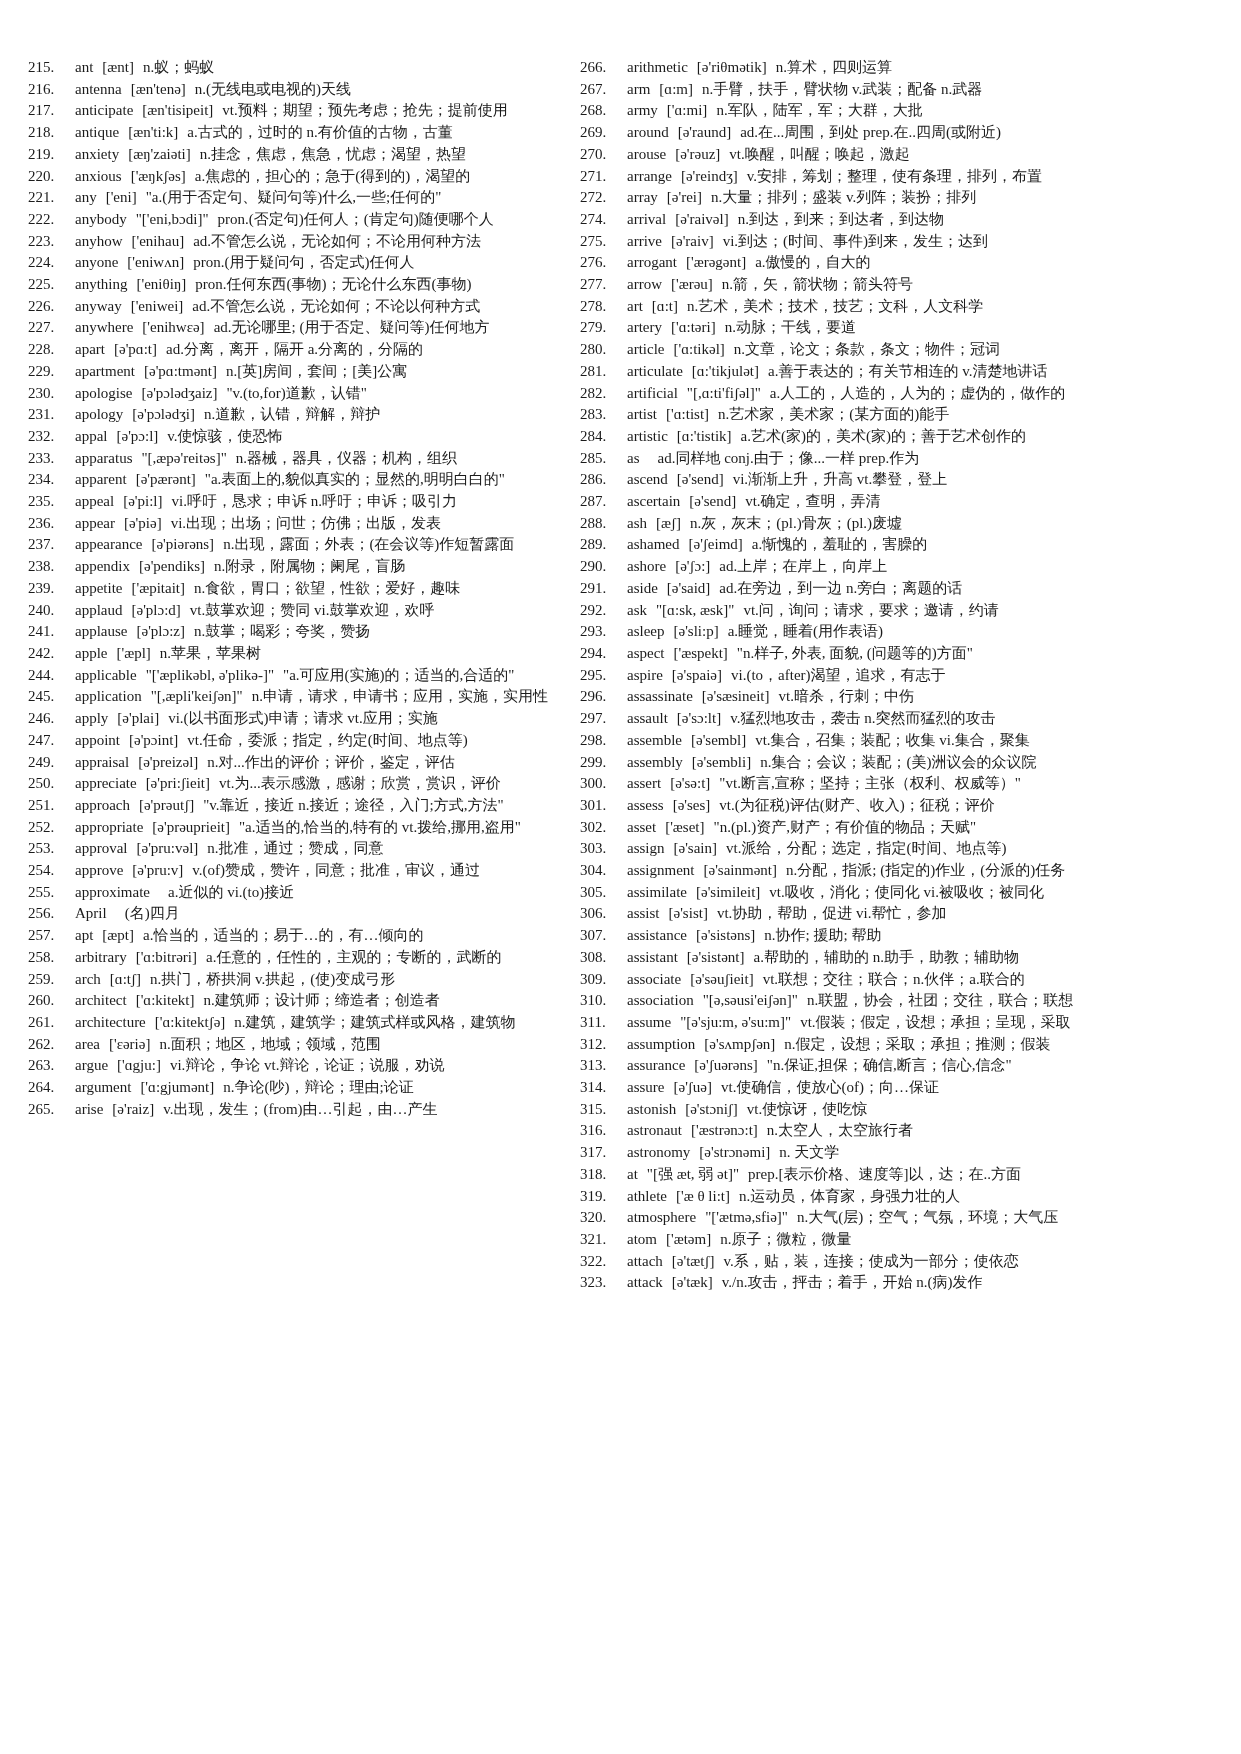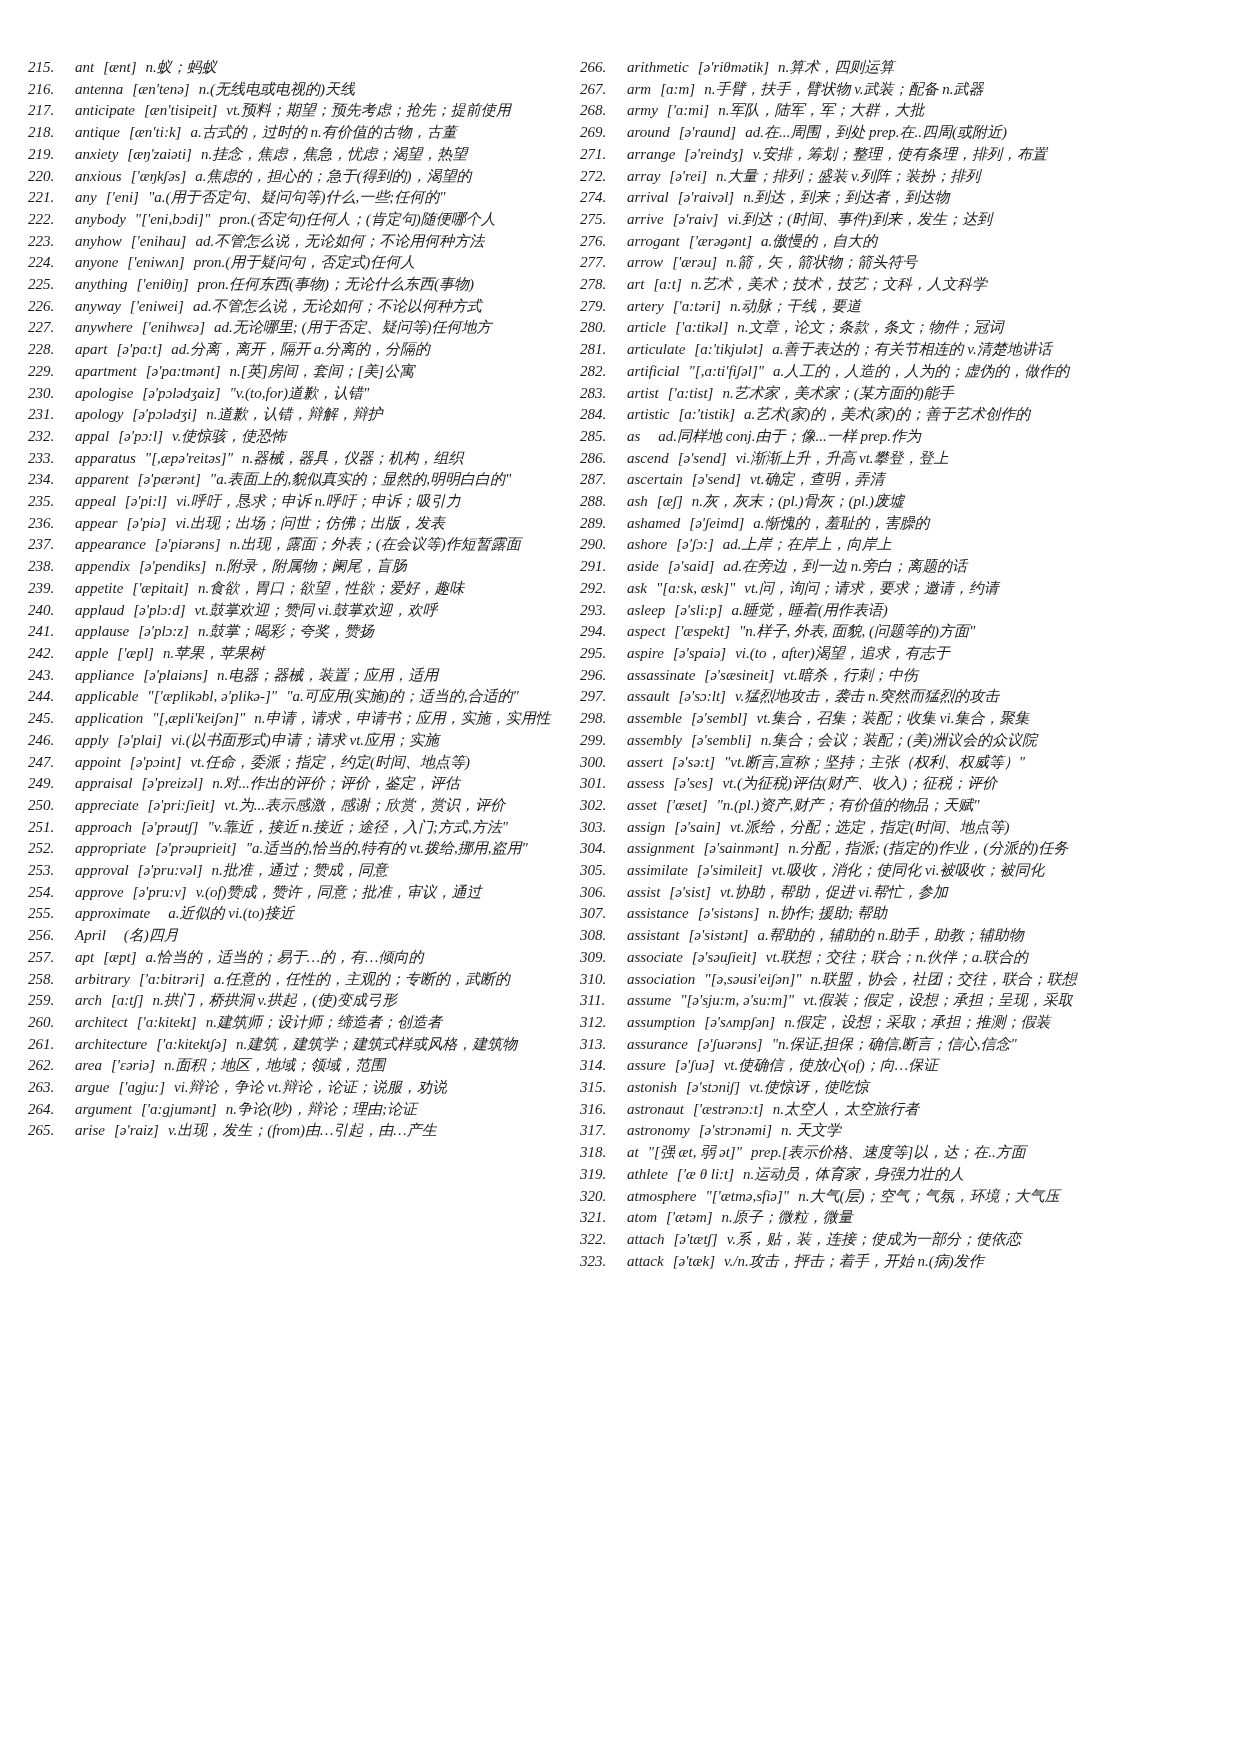--- a/index.html
+++ b/index.html
@@ -1,19 +1,19 @@
 <!DOCTYPE html>
 <html><head>
 <meta charset="utf-8">
 <style>
   html,body { margin:0; padding:0; background:#e8e8e8; }
   .page {
     width:1241px; height:1754px; background:#ffffff;
     box-sizing:border-box; padding:57px 0 0 28px;
-    overflow:hidden; position:relative; margin:0 auto;font-style:italic;
+    overflow:hidden; position:relative; margin:0 auto;
   }
   .cols { display:flex; gap:15px; }
   .col { width:537px; flex:none; }
   .entry {
     font-family:"Liberation Serif","DejaVu Serif",serif;
     font-size:15px; line-height:21.7px; color:#1b1b1b;
     position:relative; padding-left:47px;
     word-break:break-word;
   }
   .entry .num { position:absolute; left:0; top:0; white-space:nowrap; }
@@ -131,23 +131,20 @@
   </div>
 
   <div class="entry">
     <span class="num">241.</span><span class="w">applause</span><span class="p">[ə'plɔ:z]</span><span class="d">n.鼓掌；喝彩；夸奖，赞扬</span>
   </div>
 
   <div class="entry">
     <span class="num">242.</span><span class="w">apple</span><span class="p">['æpl]</span><span class="d">n.苹果，苹果树</span>
   </div>
 
-  <div class="entry">
-    <span class="num">243.</span><span class="w">appliance</span><span class="p">[ə'plaiəns]</span><span class="d">n.电器；器械，装置；应用，适用</span>
-  </div>
 
   <div class="entry">
     <span class="num">244.</span><span class="w">applicable</span><span class="p">"['æplikəbl, ə'plikə-]"</span><span class="d">"a.可应用(实施)的；适当的,合适的"</span>
   </div>
 
   <div class="entry">
     <span class="num">245.</span><span class="w">application</span><span class="p">"[,æpli'keiʃən]"</span><span class="d">n.申请，请求，申请书；应用，实施，实用性</span>
   </div>
 
   <div class="entry">
@@ -237,20 +234,23 @@
   </div>
 
   <div class="entry">
     <span class="num">268.</span><span class="w">army</span><span class="p">['ɑ:mi]</span><span class="d">n.军队，陆军，军；大群，大批</span>
   </div>
 
   <div class="entry">
     <span class="num">269.</span><span class="w">around</span><span class="p">[ə'raund]</span><span class="d">ad.在...周围，到处 prep.在..四周(或附近)</span>
   </div>
 
+  <div class="entry">
+    <span class="num">270.</span><span class="w">arouse</span><span class="p">[ə'rəuz]</span><span class="d">vt.唤醒，叫醒；唤起，激起</span>
+  </div>
 
   <div class="entry">
     <span class="num">271.</span><span class="w">arrange</span><span class="p">[ə'reindʒ]</span><span class="d">v.安排，筹划；整理，使有条理，排列，布置</span>
   </div>
 
   <div class="entry">
     <span class="num">272.</span><span class="w">array</span><span class="p">[ə'rei]</span><span class="d">n.大量；排列；盛装 v.列阵；装扮；排列</span>
   </div>
 
 

